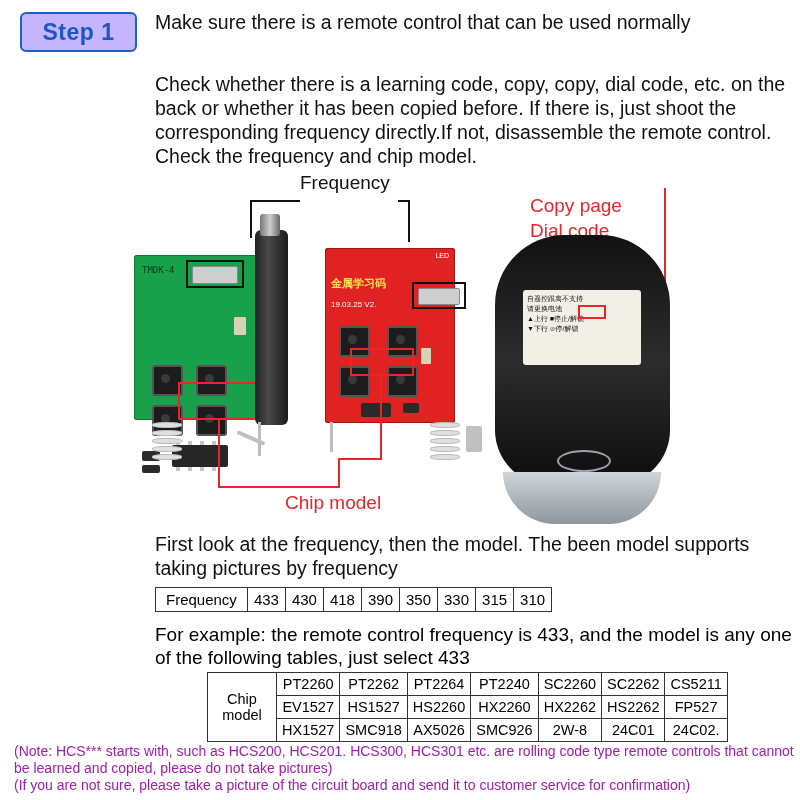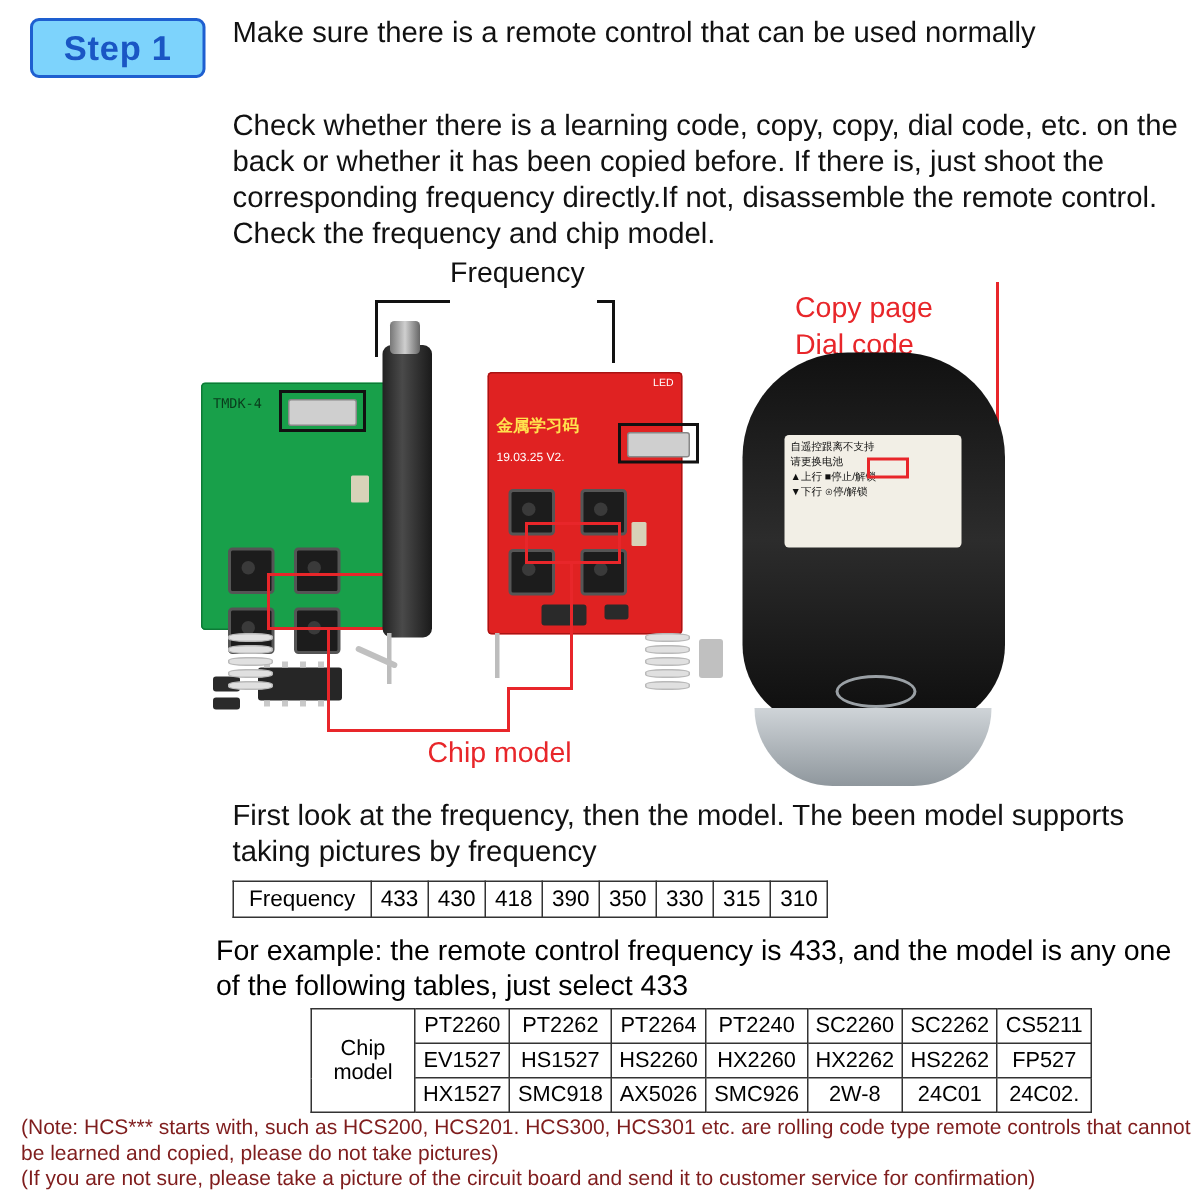--- a/index.html
+++ b/index.html
@@ -19,21 +19,21 @@
     position: relative;
     width: 800px;
     height: 800px;
   }
 
   
   .step-badge {
     position: absolute;
     border: 2px solid #1e5fd0;
     border-radius: 6px;
-    background: #7dd3fc;
+    background: #c4b5fd;
     color: #1a56c4;
     font-weight: bold;
     font-size: 23px;
     display: flex;
     align-items: center;
     justify-content: center;
     letter-spacing: 0.5px;
     box-sizing: border-box;
   }
   #step1-badge { left: 20px; top: 12px; width: 117px; height: 40px; }
@@ -239,27 +239,27 @@
     padding: 3px 6px;
     white-space: nowrap;
   }
   #freq-table { position: absolute; left: 155px; top: 587px; }
   #freq-table td.head { padding: 3px 10px; }
   #chip-table { position: absolute; left: 207px; top: 672px; }
   #chip-table td { padding: 3px 5px; font-size: 14.5px; }
   #chip-table td.label-cell { width: 58px; }
 
   #example-text {
-    position: absolute; left: 144px; top: 623px; width: 640px;
+    position: absolute; left: 155px; top: 623px; width: 640px;
     font-size: 19px; line-height: 23px;
   }
 
   .note {
     position: absolute;
-    color: #7f1d1d;
+    color: #a21caf;
     font-size: 14px;
     line-height: 17px;
   }
   #note1 { left: 14px; top: 743px; width: 780px; }
   #note2 { left: 14px; top: 777px; width: 780px; }
 </style>
 </head>
 <body>
 
 <div class="page">

